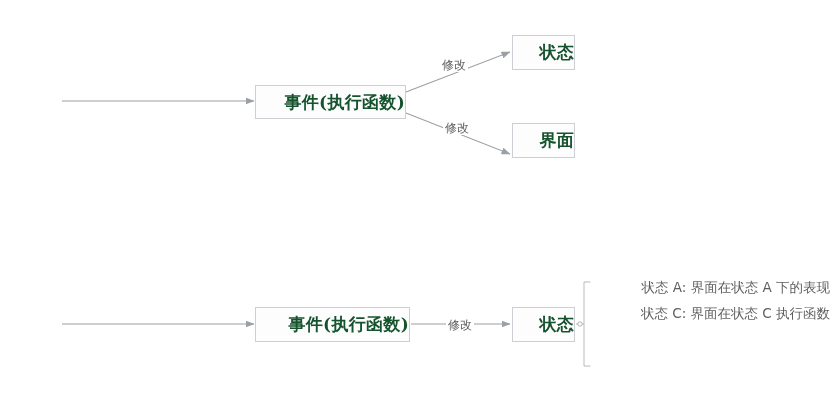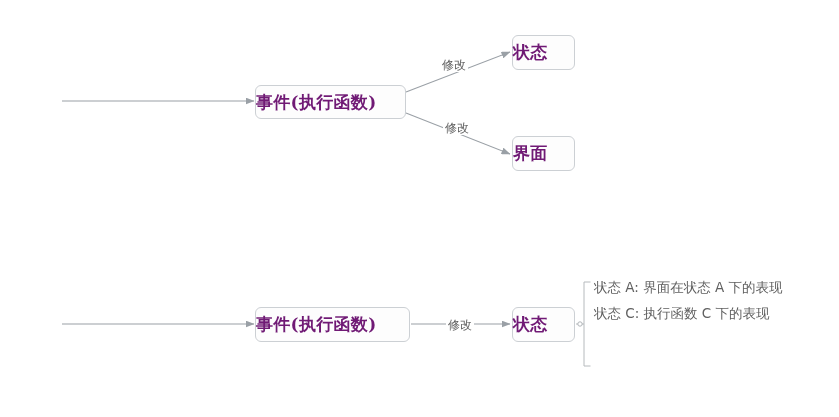--- a/index.html
+++ b/index.html
@@ -28,36 +28,36 @@
     width: 839px;
     height: 417px;
     pointer-events: none;
   }
 
   
   .node {
     position: absolute;
     background: #fdfdfd;
     border: 1px solid #ccd0d4;
-    border-radius: 6px;
+    border-radius: 0;
     display: flex;
     align-items: center;
-    justify-content: flex-start;
-    color: #701a75;
+    justify-content: flex-end;
+    color: #14532d;
     font-family: "DejaVu Serif", "Liberation Serif", serif;
     font-weight: bold;
     letter-spacing: 0.3px;
     box-shadow: 0 0 0 0 rgba(0,0,0,0);
   }
   .node-event   { font-size: 17px; }
   .node-small   { font-size: 17px; }
 
   #node-event-top   { left: 255px; top: 85px;  width: 151px; height: 34px; }
   #node-state-top   { left: 512px; top: 35px;  width: 63px;  height: 35px; }
-  #node-ui-top      { left: 512px; top: 136px; width: 63px;  height: 35px; }
+  #node-ui-top      { left: 512px; top: 123px; width: 63px;  height: 35px; }
   #node-event-bot   { left: 255px; top: 307px; width: 155px; height: 35px; }
   #node-state-bot   { left: 512px; top: 307px; width: 63px;  height: 35px; }
 
   
   .edge-label {
     position: absolute;
     font-family: "DejaVu Sans", "Liberation Sans", sans-serif;
     font-size: 12px;
     color: #5c5c5c;
     background: #ffffff;
@@ -75,20 +75,21 @@
     left: 594px;
     top: 274px;
     width: 236px;
   }
   .state-line {
     font-family: "DejaVu Sans", "Liberation Sans", sans-serif;
     font-size: 13.5px;
     color: #5f5f5f;
     line-height: 26px;
     white-space: nowrap;
+    text-align: right;
   }
 </style>
 </head>
 <body>
 
 <div id="canvas">
 
   <svg class="svg-layer" viewBox="0 0 839 417" width="839" height="417" xmlns="http://www.w3.org/2000/svg">
     <defs>
       <marker id="arrowhead" markerWidth="9" markerHeight="7" refX="8.5" refY="3.5" orient="auto" markerUnits="userSpaceOnUse">
@@ -133,16 +134,16 @@
   </div>
 
   <div class="node node-small" id="node-state-bot">
     <span>状态</span>
   </div>
 
   <div class="edge-label" id="label-mod-bot">修改</div>
 
   <div id="state-list">
     <div class="state-line">状态 A: 界面在状态 A 下的表现</div>
-    <div class="state-line">状态 C: 执行函数 C 下的表现</div>
+    <div class="state-line">状态 C: 界面在状态 C 执行函数</div>
   </div>
 
 </div>
 
 </body></html>

